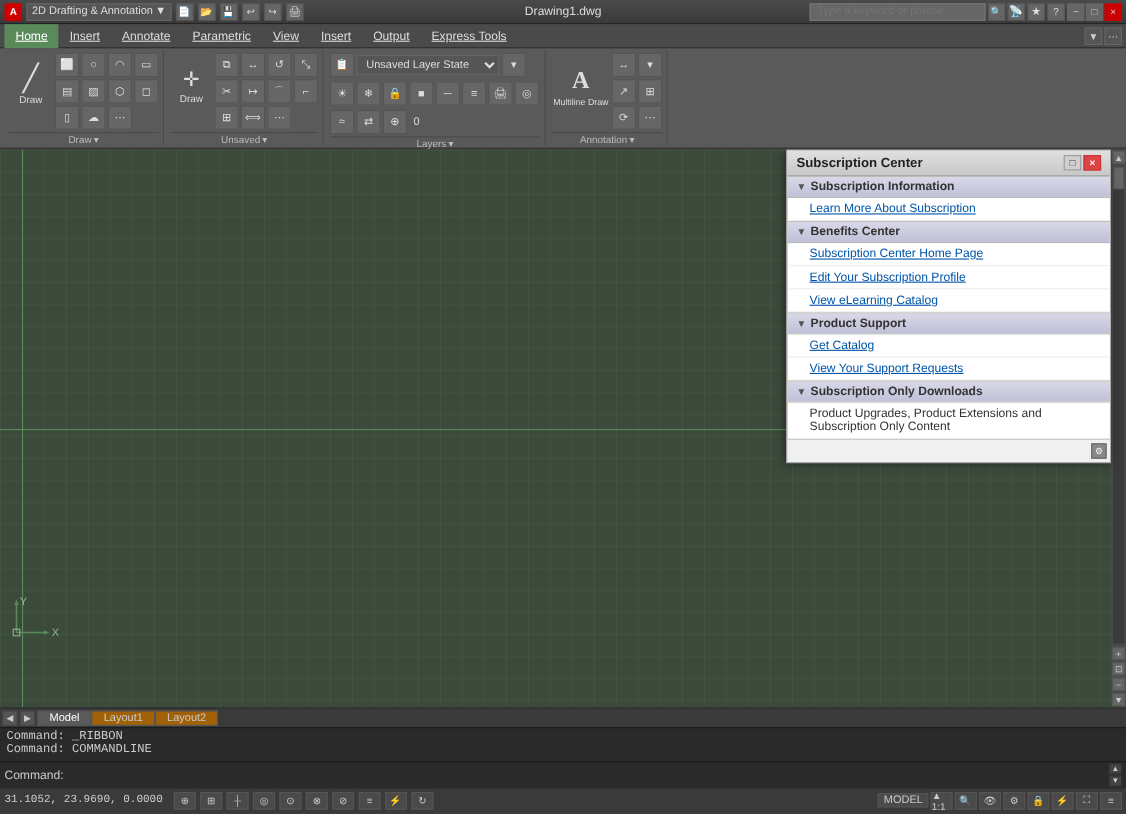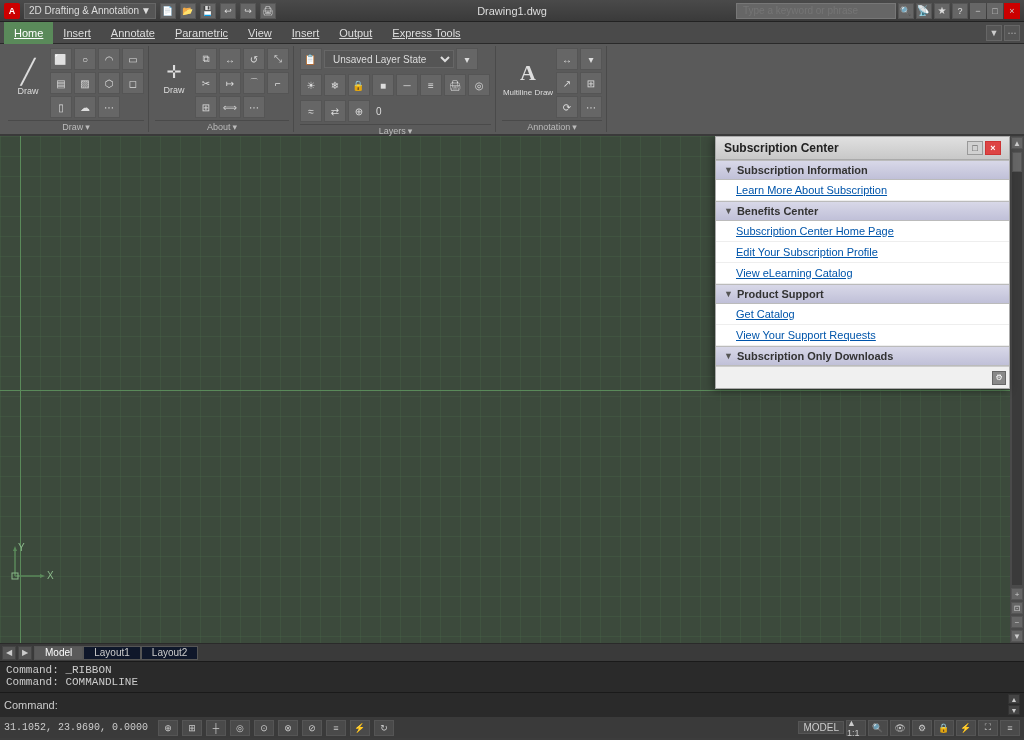--- a/index.html
+++ b/index.html
@@ -234,21 +234,21 @@
       width: 14px; height: 14px;
       background: #555; border: 1px solid #444;
       display: flex; align-items: center; justify-content: center;
       font-size: 8px; color: #ccc; cursor: pointer;
     }
     .model-tabs {
       display: flex; align-items: center; gap: 0;
     }
     .model-tab {
       padding: 1px 10px;
-      background: #0f172a; border: 1px solid #555;
+      background: #a16207; border: 1px solid #555;
       color: #ccc; font-size: 10px; cursor: pointer;
       height: 14px; display: flex; align-items: center;
     }
     .model-tab.active { background: #5a5a5a; color: white; }
 
     
     .command-area {
       height: 55px;
       background: #2a2a2a;
       border-top: 1px solid #1a1a1a;
@@ -501,21 +501,21 @@
           <div class="rb-btn">⌐</div>
         </div>
         <div style="display:flex;gap:2px;">
           <div class="rb-btn">⊞</div>
           <div class="rb-btn">⟺</div>
           <div class="rb-btn">⋯</div>
         </div>
       </div>
     </div>
     <div class="ribbon-group-label">
-      <span>About</span>
+      <span>Unsaved</span>
       <span>▾</span>
     </div>
   </div>
 
   <div class="ribbon-group" style="min-width:200px;">
     <div class="ribbon-group-content" style="flex-direction:column;">
       <div style="display:flex;gap:2px;align-items:center;">
         <div class="rb-btn">📋</div>
         <select class="layer-select" title="Unsaved Layer State">
           <option>Unsaved Layer State</option>
@@ -643,20 +643,21 @@
         <span class="sub-section-toggle">▼</span>
         <span>Product Support</span>
       </div>
       <div class="sub-item">Get Catalog</div>
       <div class="sub-item">View Your Support Requests</div>
 
       <div class="sub-section-header">
         <span class="sub-section-toggle">▼</span>
         <span>Subscription Only Downloads</span>
       </div>
+      <div class="sub-item-text">Product Upgrades, Product Extensions and Subscription Only Content</div>
 
       <div class="sub-panel-footer">
         <div class="sub-footer-icon">⚙</div>
       </div>
     </div>
 
   </div>
 
 </div>
 

